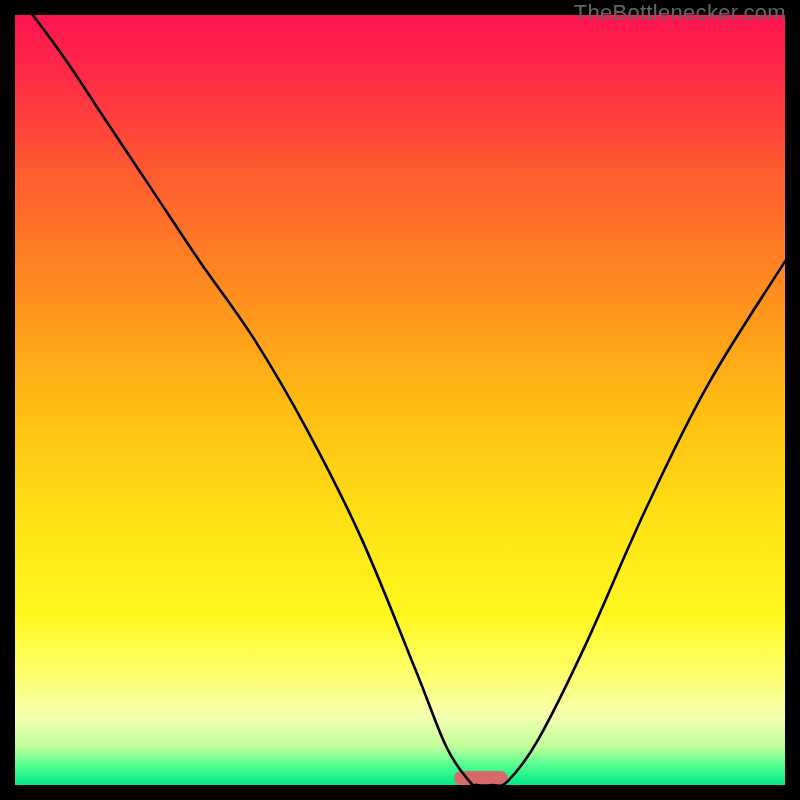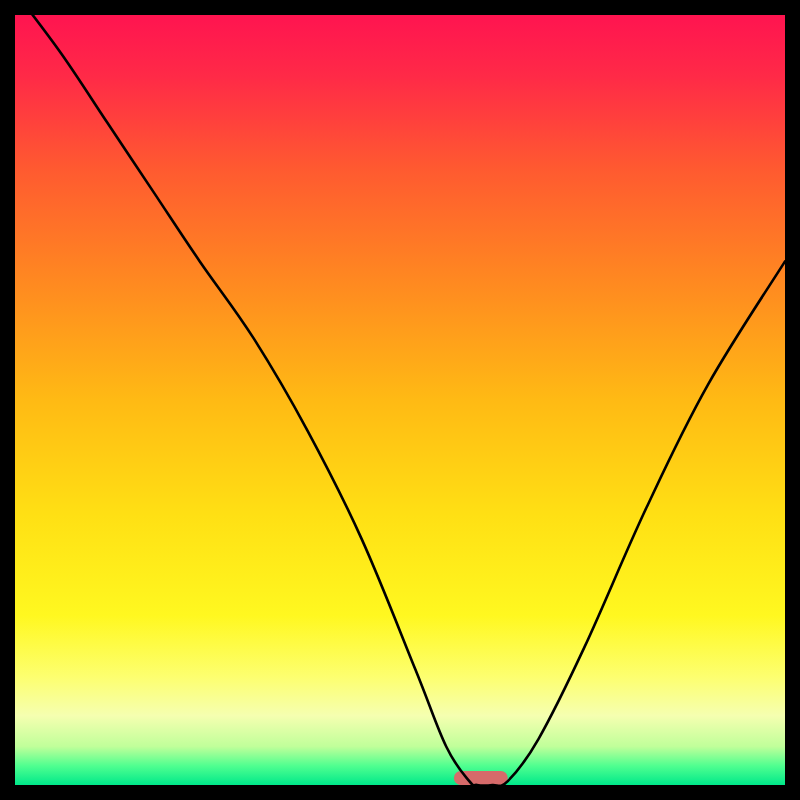--- a/index.html
+++ b/index.html
@@ -64,14 +64,15 @@
           </linearGradient>
       </defs>
       <rect x="0" y="0" width="770" height="770" fill="url(#bg-grad)"></rect>
       <g id="marker-group">
           <rect x="438.90" y="756.00" width="53.90" height="14.00" rx="7.00" ry="7.00" fill="#d66a6a"></rect>
         </g>
       <path id="curve-path" fill="none" stroke="#000" stroke-width="2.6" stroke-linejoin="round" stroke-linecap="round" d="M 0.00 -23.10 C 8.32 -12.01, 29.57 14.94, 46.20 38.50 C 62.83 62.06, 75.77 82.85, 92.40 107.80 C 109.03 132.75, 121.97 152.15, 138.60 177.10 C 155.23 202.05, 166.78 220.07, 184.80 246.40 C 202.82 272.73, 219.30 292.91, 238.70 323.40 C 258.10 353.89, 273.20 379.76, 292.60 415.80 C 312.00 451.84, 327.10 480.63, 346.50 523.60 C 365.90 566.57, 385.15 617.08, 400.40 654.50 C 415.65 691.92, 421.50 711.40, 431.20 731.50 C 440.90 751.60, 448.76 759.22, 454.30 766.15 C 459.84 773.08, 457.84 769.31, 462.00 770.00 C 466.16 770.69, 471.86 770.69, 477.40 770.00 C 482.94 769.31, 484.48 774.47, 492.80 766.15 C 501.12 757.83, 509.74 748.05, 523.60 723.80 C 537.46 699.54, 550.40 672.98, 569.80 631.40 C 589.20 589.82, 609.22 539.92, 631.40 492.80 C 653.58 445.68, 668.05 413.95, 693.00 369.60 C 717.95 325.25, 756.14 268.58, 770.00 246.40"></path>
     </svg>
   </div>
 
+  <div class="credit">TheBottlenecker.com</div>
 
 </div>
 
 </body></html>

